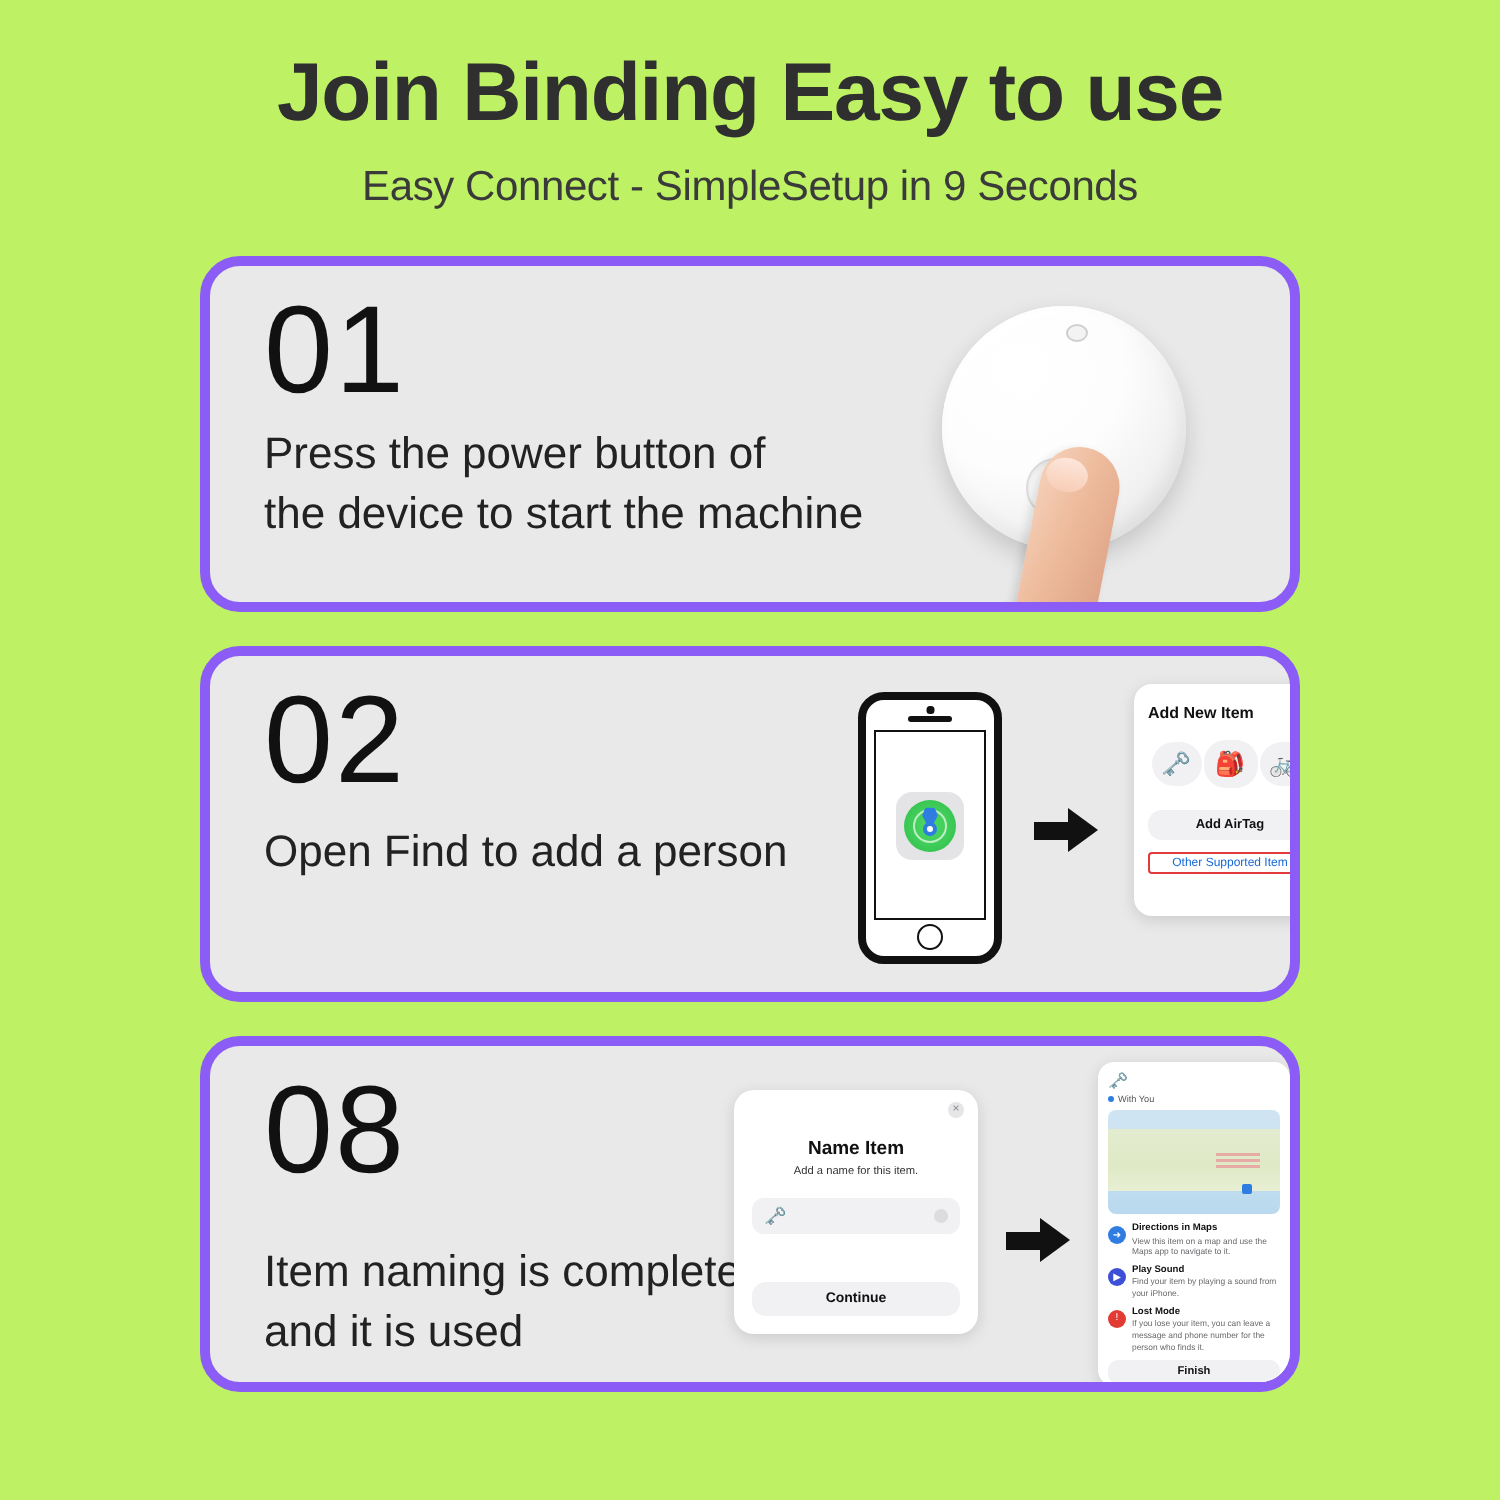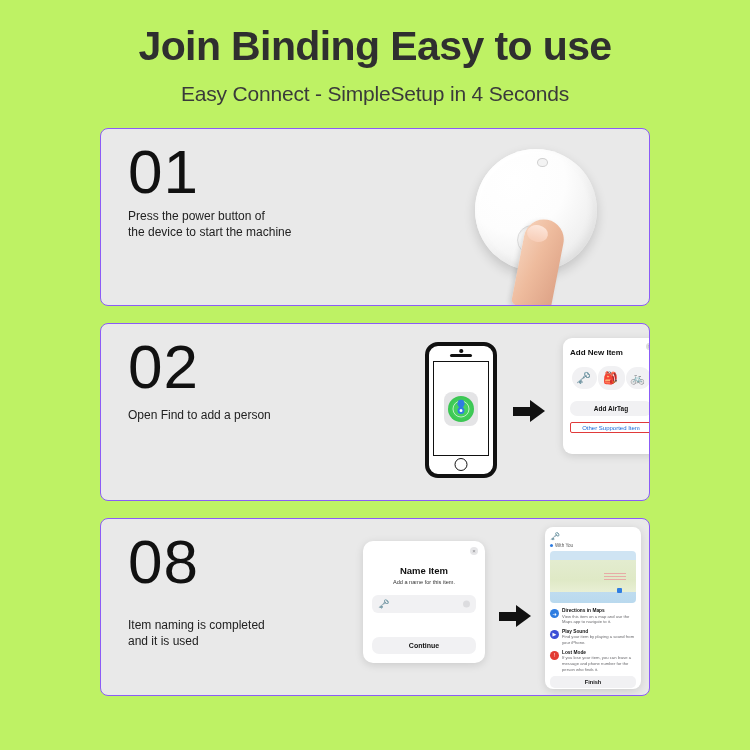--- a/index.html
+++ b/index.html
@@ -27,36 +27,36 @@
     color: #3a3a3a;
     letter-spacing: -0.2px;
   }
 
   
   .cards { margin-top: 22px; padding: 0 100px; }
   .card {
     position: relative;
     height: 178px;
     background: #e9e9e9;
-    border: 1px solid #8b5cf6;
-    border-radius: 8px;
+    border: 5px solid #8b5cf6;
+    border-radius: 20px;
     margin-bottom: 17px;
     overflow: hidden;
   }
   .card-left { position:absolute; left: 27px; top: 10px; }
   .step-num {
     font-size: 62px;
     font-weight: 300;
     color: #111;
     line-height: 1.05;
     letter-spacing: 1px;
   }
   .step-desc {
     margin-top: 2px;
-    font-size: 12px;
+    font-size: 22px;
     color: #222;
     line-height: 1.35;
     white-space: pre-line;
   }
   .card1 .step-desc { margin-top: 4px; }
   .card2 .step-desc { margin-top: 8px; }
   .card3 .step-desc { margin-top: 23px; }
 
   
   .tracker-art { position:absolute; right: 18px; top: 8px; width: 170px; height: 168px; }
@@ -286,21 +286,21 @@
     font-size: 5.6px; font-weight:700; color:#111;
   }
 </style>
 </head>
 <body>
 
 <div class="page">
 
   <div class="header">
     <div class="title">Join Binding Easy to use</div>
-    <div class="subtitle">Easy Connect - SimpleSetup in 4 Seconds</div>
+    <div class="subtitle">Easy Connect - SimpleSetup in 9 Seconds</div>
   </div>
 
   <div class="cards">
 
     <div class="card card1">
       <div class="card-left">
         <div class="step-num">01</div>
         <div class="step-desc">Press the power button of
 the device to start the machine</div>
       </div>

